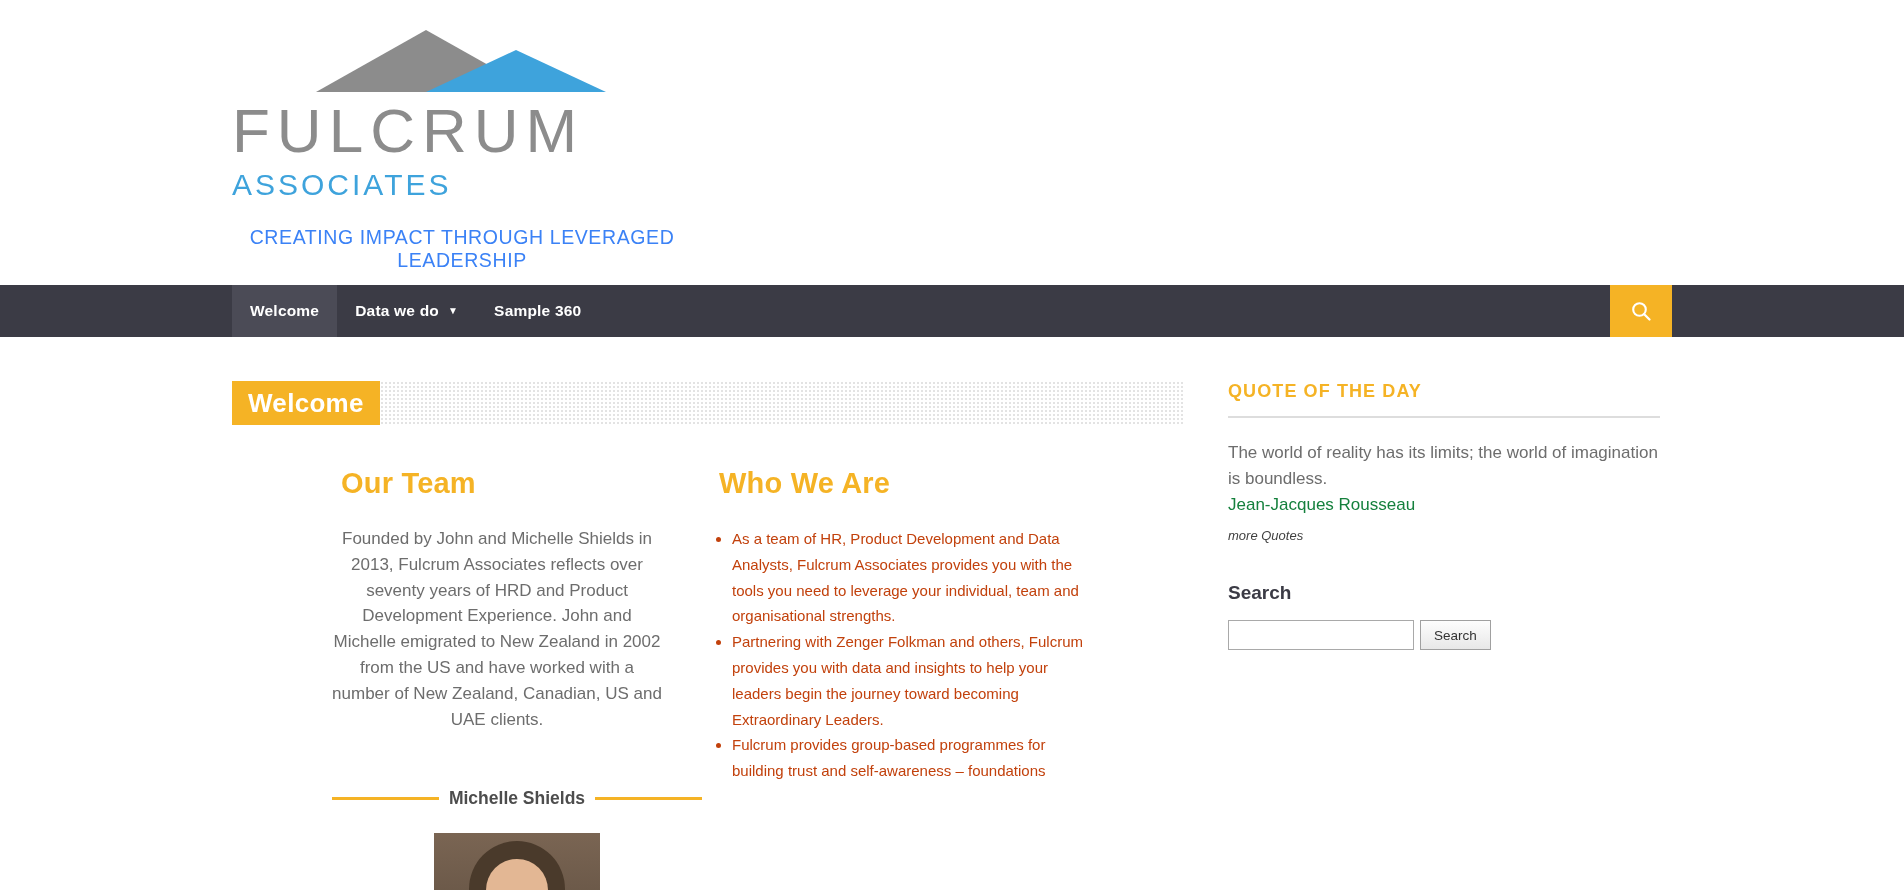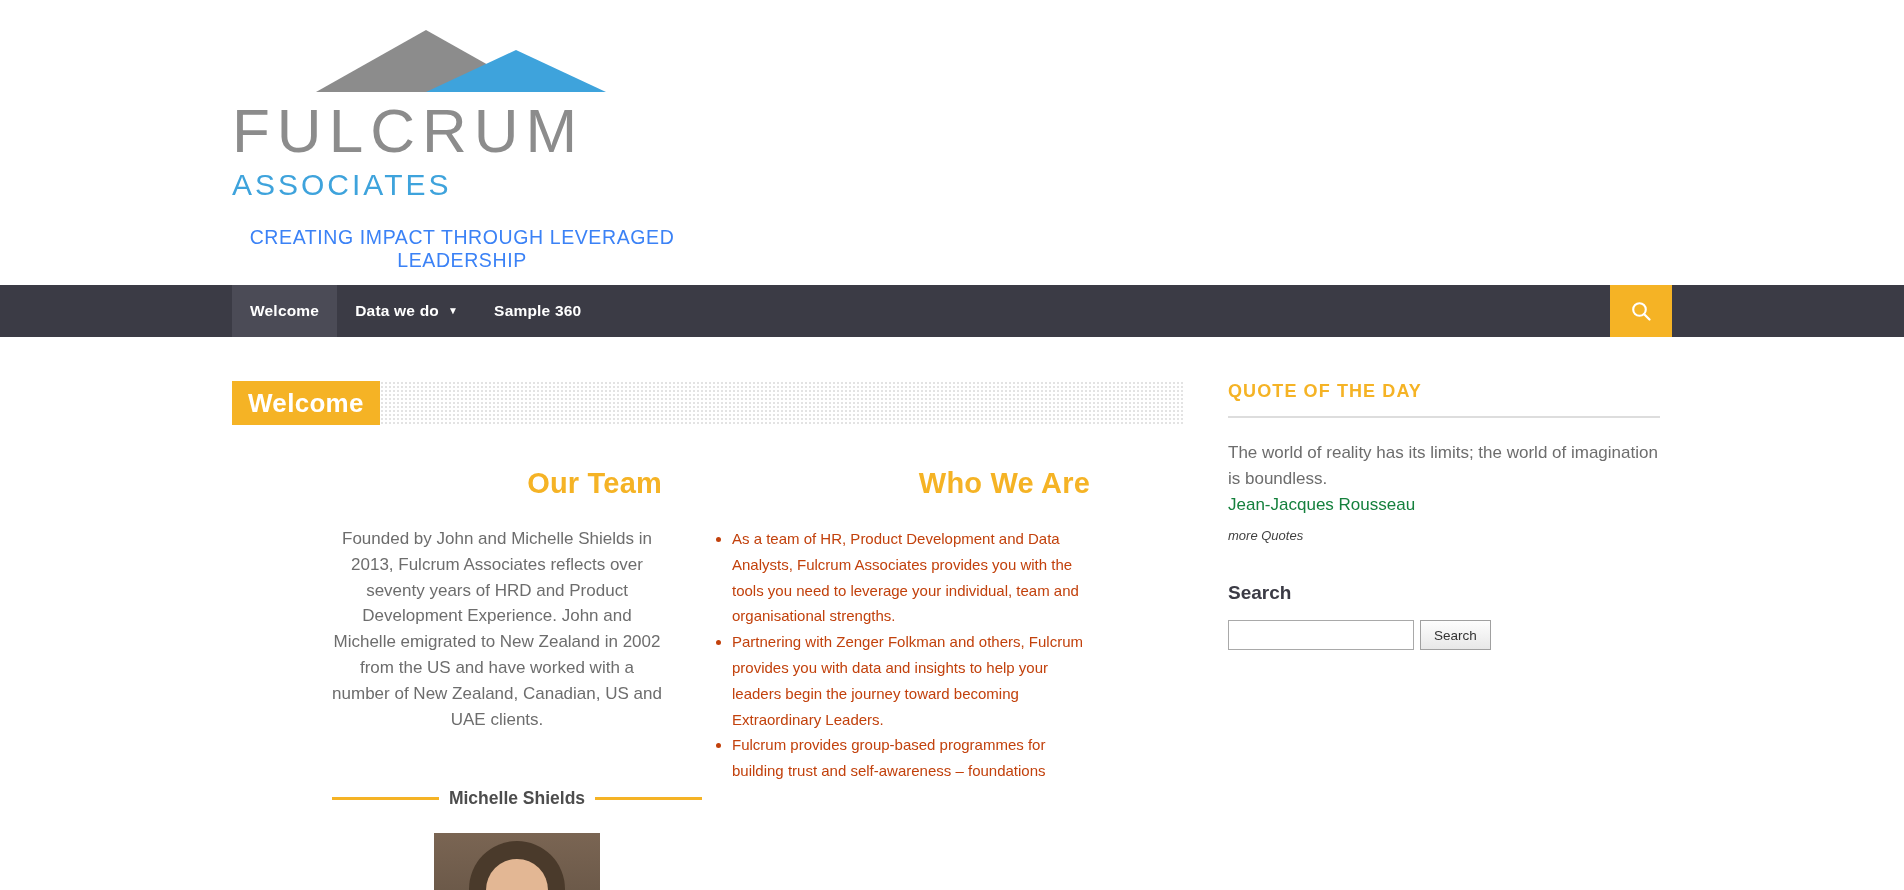--- a/index.html
+++ b/index.html
@@ -154,21 +154,20 @@
   }
   .col-a { width: 330px; }
   .col-b { width: 380px; margin-left: 48px; }
 
   .sec-h {
     color: #f5b325;
     font-size: 29px;
     font-weight: bold;
     margin: 0 0 26px 9px;
     letter-spacing: 0.2px;
-    text-align: right;
   }
   .body-p {
     color: #6d6d6d;
     font-size: 17px;
     line-height: 25.8px;
     margin: 0;
     text-align: center;
   }
   ul.bullets {
     margin: 0;

